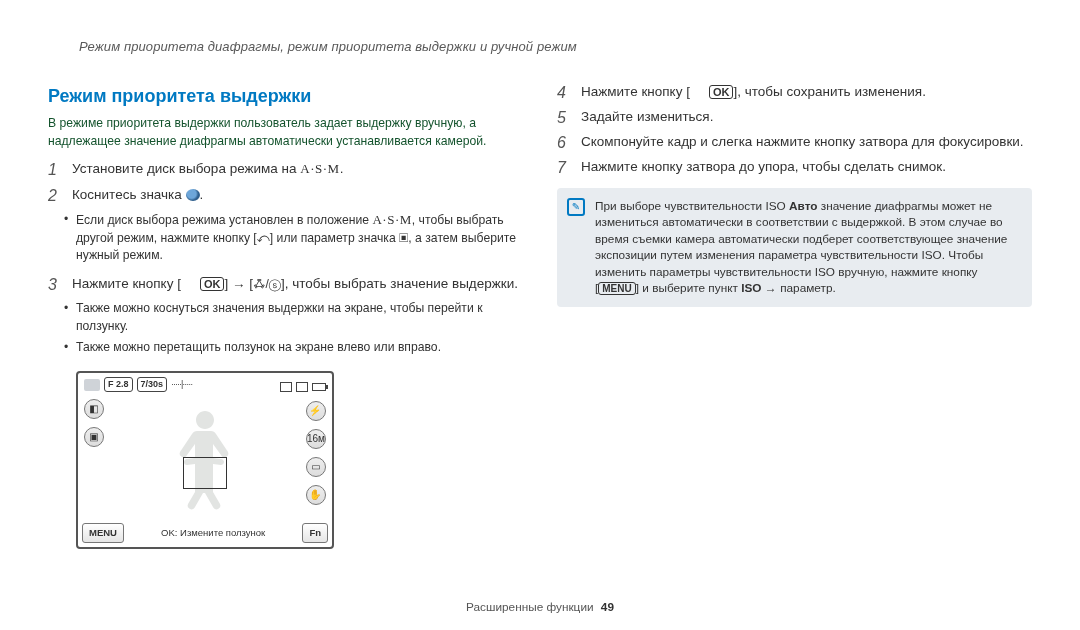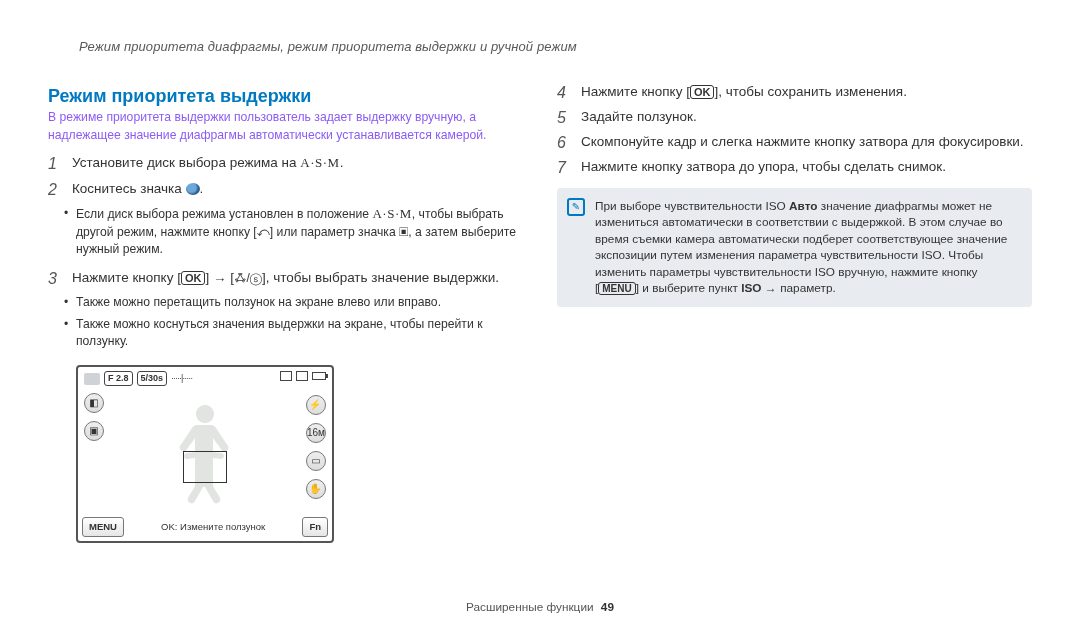--- a/index.html
+++ b/index.html
@@ -22,55 +22,56 @@
     letter-spacing: 0.1px;
     margin-left: 31px;
   }
   .columns { display: flex; gap: 34px; }
   .col-left { flex: 1; }
   .col-right { flex: 1; }
   .section-title {
     color: #0079c2;
     font-size: 18px;
     font-weight: 600;
-  }
-  .intro { font-size: 12.2px; color: #8b5cf6; margin-bottom: 10px; }
+    margin-bottom: 6px;
+  }
+  .intro { font-size: 12.2px; color: #14532d; margin-bottom: 10px; }
   .step { display: flex; gap: 10px; margin-bottom: 6px; align-items: flex-start; }
   .step .num { font-style: italic; color: #555; font-size: 16px; width: 14px; flex-shrink: 0; line-height: 1.2; }
   .step .body { flex: 1; font-size: 13.5px; line-height: 1.4; }
   .asm-badge {
     font-family: "Times New Roman", serif;
     letter-spacing: 0.5px;
     font-size: 13px;
   }
   .icon-disk {
     display: inline-block;
     width:14px; height:12px; vertical-align: -2px;
     background: radial-gradient(circle at 40% 40%, #6da6d9 40%, #2f5f8d 60%);
     border-radius: 50%;
   }
   .sub { list-style: none; padding-left: 28px; margin-bottom: 10px; }
   .sub li { position: relative; font-size: 12.2px; margin-bottom: 4px; color: #333; }
   .sub li::before { content: "•"; position: absolute; left: -12px; }
-  .btn-ok { border: 1px solid #333; border-radius: 3px; padding: 0 3px; font-size: 11px; font-weight: 700; }
+  .btn-ok { border: 1px solid #333; border-radius: 3px; padding: 0 3px; font-size: 11px; font-weight: 700; margin-left: 19px; }
   .icon-flashself {
     font-size: 12px;
   }
   .menu-lbl { border: 1px solid #333; border-radius: 3px; padding: 0 3px; font-size: 10px; font-weight: 700; }
   .preview-wrap { margin-top: 14px; margin-left: 28px; }
   .preview {
     border: 2px solid #555;
     border-radius: 4px;
     width: 258px;
     height: 178px;
     background: #fff;
     position: relative;
     font-size: 10px;
   }
-  .preview .topbar { display:flex; justify-content:space-between; padding: 4px 6px; align-items:flex-start; }
+  .preview .topbar { display:flex; justify-content:space-between; padding: 4px 6px; align-items:flex-end; }
   .top-left { display:flex; align-items:center; gap:4px; }
   .badge-smart { display:inline-block; width:16px; height:12px; background:#cfd3d8; border-radius:2px; position:relative; }
   .box-rounded { border:1px solid #444; border-radius:3px; padding: 0 3px; font-weight:700; font-size:9px; }
   .dotted-meter { letter-spacing:-1px; font-size:9px; color:#444; }
   .top-right { display:flex; gap:4px; align-items:center; }
   .bar-ico { width:12px; height:10px; border:1px solid #444; }
   .batt { width:14px; height:8px; border:1px solid #444; position:relative; }
   .batt::after { content:""; position:absolute; right:-3px; top:1px; width:2px; height:4px; background:#444; }
   .mid { position:absolute; top:22px; left:6px; right:6px; bottom:26px; }
   .mid .left-icons { position:absolute; left:0; top:4px; }
@@ -131,31 +132,31 @@
       </li>
     </ul>
 
     <div class="step">
       <div class="num">3</div>
       <div class="body">
         <span>Нажмите кнопку [</span><span class="btn-ok">OK</span><span>] → [</span><span class="icon-flashself">ꗈ/ⓢ</span><span>], чтобы выбрать значение выдержки.</span>
       </div>
     </div>
     <ul class="sub">
+      <li>Также можно коснуться значения выдержки на экране, чтобы перейти к ползунку.</li>
       <li>Также можно перетащить ползунок на экране влево или вправо.</li>
-      <li>Также можно коснуться значения выдержки на экране, чтобы перейти к ползунку.</li>
     </ul>
 
     <div class="preview-wrap">
       <div class="preview">
         <div class="topbar">
           <div class="top-left">
             <span class="badge-smart"></span>
             <span class="box-rounded">F 2.8</span>
-            <span class="box-rounded">5/30s</span>
+            <span class="box-rounded">7/30s</span>
             <span class="dotted-meter">·····|·····</span>
           </div>
           <div class="top-right">
             <span class="bar-ico"></span>
             <span class="bar-ico"></span>
             <span class="batt"></span>
           </div>
         </div>
         <div class="mid">
           <div class="left-icons">
@@ -187,21 +188,21 @@
   <div class="col-right">
     <div class="step">
       <div class="num">4</div>
       <div class="body">
         <span>Нажмите кнопку [</span><span class="btn-ok">OK</span><span>], чтобы сохранить изменения.</span>
       </div>
     </div>
 
     <div class="step">
       <div class="num">5</div>
-      <div class="body">Задайте ползунок.</div>
+      <div class="body">Задайте измениться.</div>
     </div>
 
     <div class="step">
       <div class="num">6</div>
       <div class="body">Скомпонуйте кадр и слегка нажмите кнопку затвора для фокусировки.</div>
     </div>
 
     <div class="step">
       <div class="num">7</div>
       <div class="body">Нажмите кнопку затвора до упора, чтобы сделать снимок.</div>

